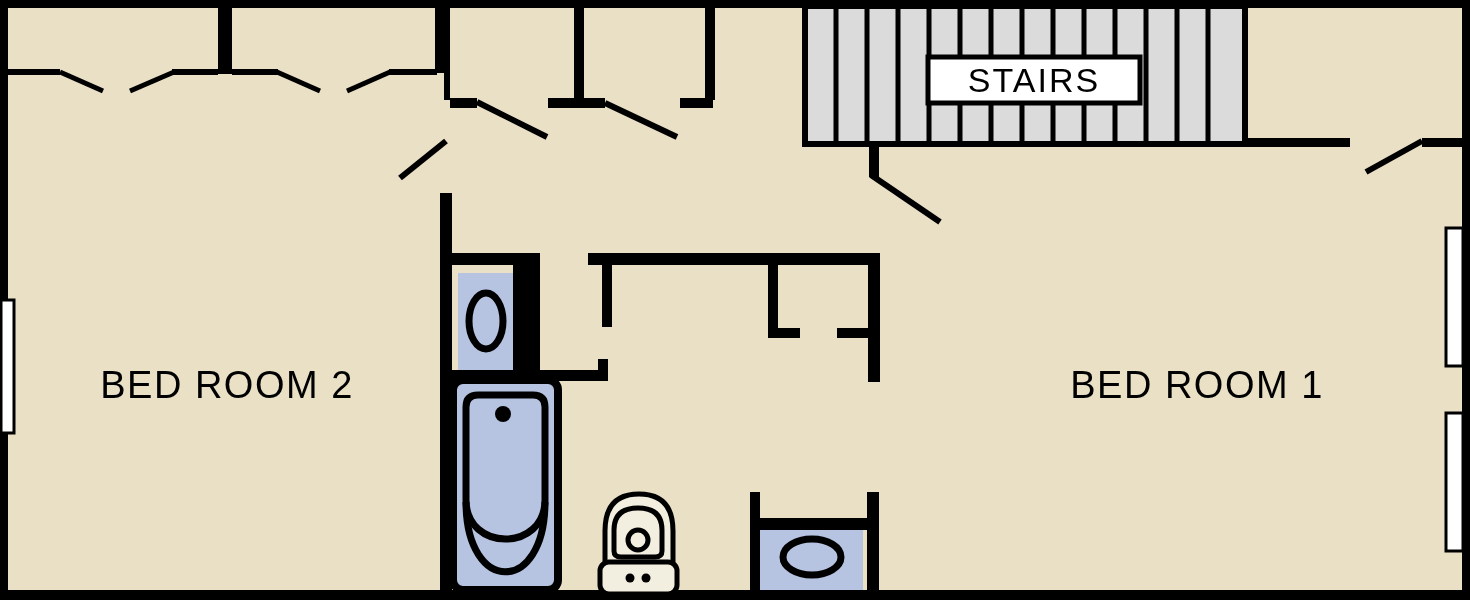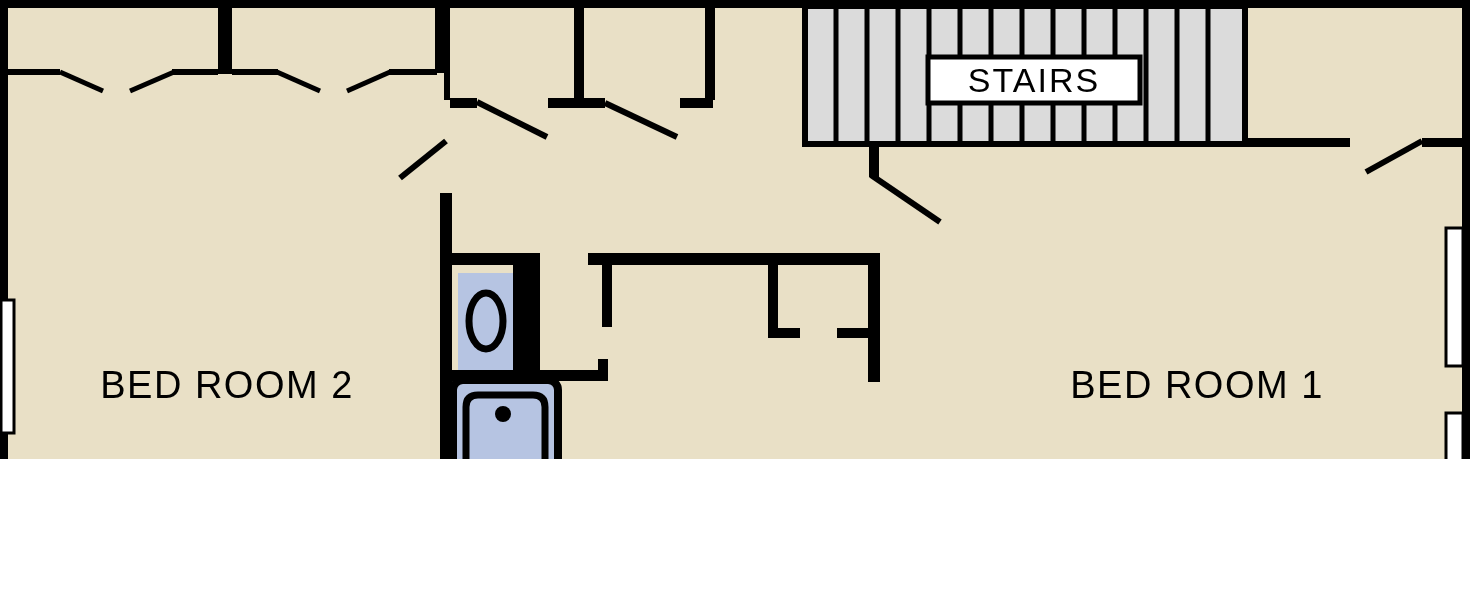--- a/index.html
+++ b/index.html
@@ -1,16 +1,16 @@
 <!DOCTYPE html>
 <html style="--floor: #e9e0c6; --wall: #000000; --fixture: #b6c4e2; --stairs: #dbdbdb; --window: #ffffff; --label_bg: #ffffff; --toilet: #f2eee0;"><head>
 <meta charset="utf-8">
 <style>
   html,body{margin:0;padding:0;background:#fff;}
-  .plan-wrap{width:1470px;height:459px;overflow:hidden;text-decoration:underline;}
+  .plan-wrap{width:1470px;height:600px;overflow:hidden;text-decoration:underline;}
   svg{display:block;}
   .floor{fill:var(--floor,#e9e0c6);}
   .wall{fill:var(--wall,#000);}
   .door{stroke:var(--wall,#000);stroke-width:6;fill:none;stroke-linecap:butt;}
   .bifold{stroke:var(--wall,#000);stroke-width:5;fill:none;}
   .window-rect{fill:var(--window,#fff);stroke:var(--wall,#000);stroke-width:3;}
   .stairs-box{fill:var(--stairs,#dbdbdb);stroke:var(--wall,#000);stroke-width:6;}
   .tread{stroke:var(--wall,#000);stroke-width:5;}
   .stairs-label-box{fill:var(--label_bg,#fff);stroke:var(--wall,#000);stroke-width:5;}
   .stairs-text{font:700 34px "Liberation Sans",sans-serif;fill:#000;letter-spacing:2px;font-weight:normal;}

